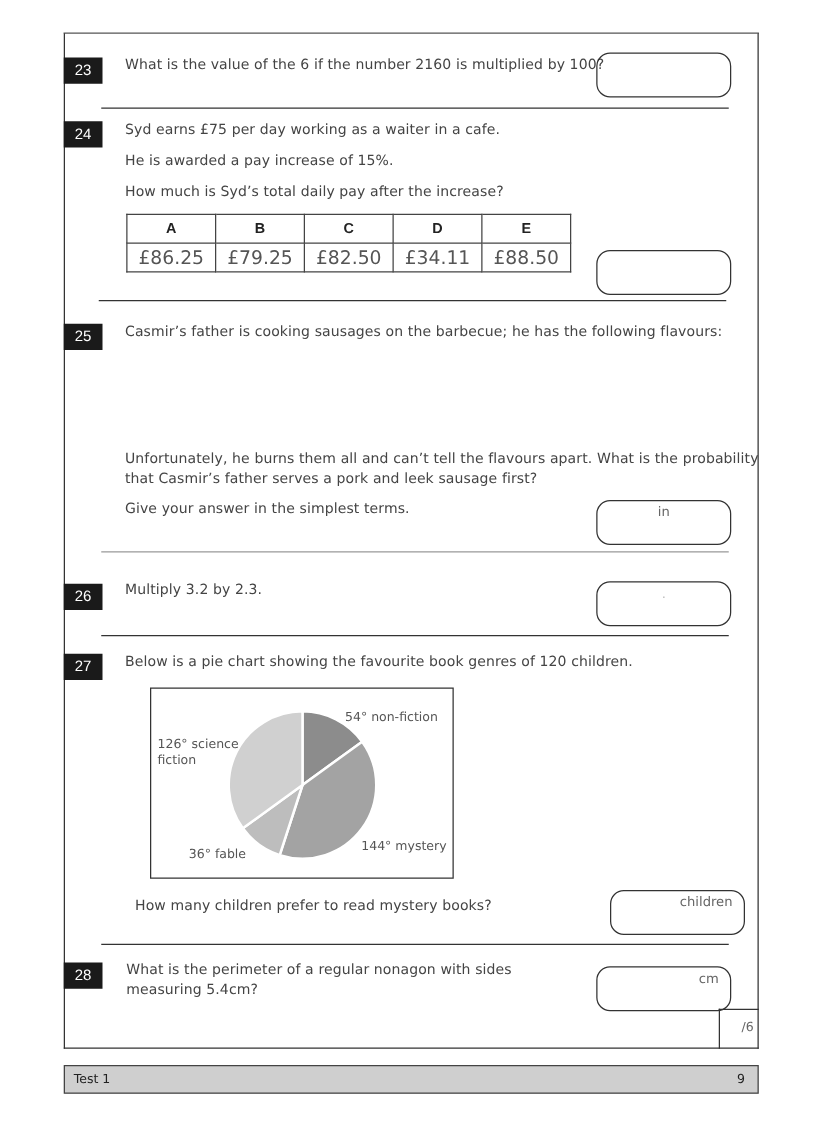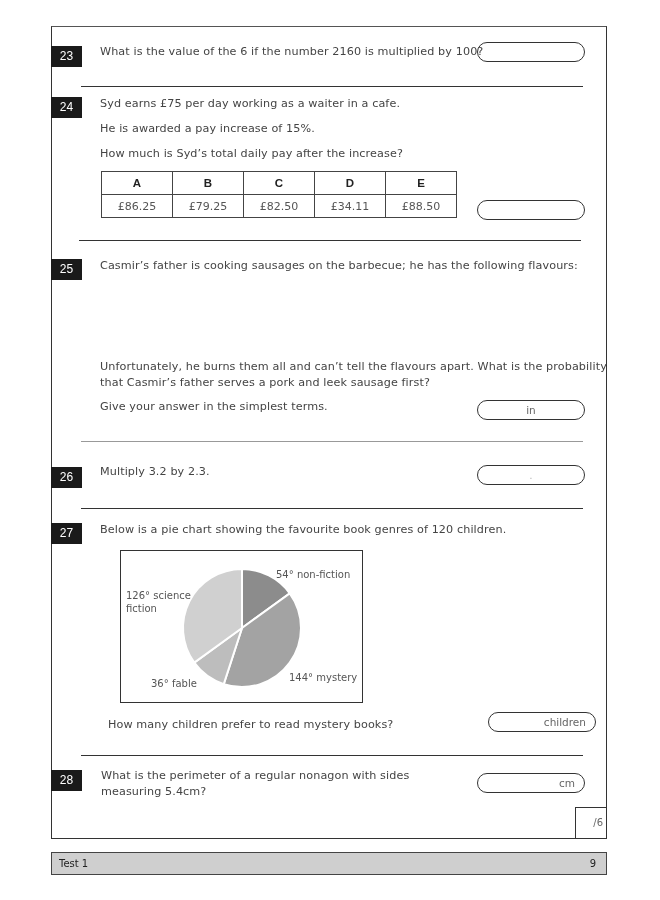--- a/index.html
+++ b/index.html
@@ -2,25 +2,25 @@
 <html><head>
 <meta charset="utf-8">
 <style>
   html, body { margin: 0; padding: 0; background: #ffffff; }
   body { width: 660px; height: 900px; position: relative; font-family: "DejaVu Sans", sans-serif; color: #444; overflow: hidden; }
   .frame { position: absolute; left: 51px; top: 26px; width: 556px; height: 813px; border: 1px solid #333; border-top: 1px solid #555; box-sizing: border-box; }
   .qnum { position: absolute; left: 51px; width: 31px; height: 21px; background: #1a1a1a; color: #fff; font-size: 12px; line-height: 21px; text-align: center; font-family: "Liberation Sans", sans-serif; }
   .txt { position: absolute; font-size: 11.2px; color: #444; letter-spacing: 0.1px; }
   .rule { position: absolute; height: 1px; background: #333; }
   .rule.light { background: #999; }
-  .ansbox { position: absolute; width: 108px; height: 20px; border: 1.3px solid #333; border-radius: 11px; box-sizing: border-box; font-size: 10.5px; color: #666; line-height: 18px; }
+  .ansbox { position: absolute; width: 108px; height: 36px; border: 1.3px solid #333; border-radius: 11px; box-sizing: border-box; font-size: 10.5px; color: #666; line-height: 18px; }
   .ansbox .unit { position: absolute; right: 9px; top: 0; }
   .ansbox .center { position: absolute; left: 0; right: 0; text-align: center; top: 0; }
   table { border-collapse: collapse; position: absolute; }
-  .opt-table td { border: 1.3px solid #444; text-align: center; width: 70px; height: 22px; font-size: 11px; color: #555; padding: 0; }
+  .opt-table td { border: 1.3px solid #444; text-align: center; width: 70px; height: 22px; font-size: 15px; color: #555; padding: 0; }
   .opt-table tr:first-child td { font-weight: bold; color: #222; font-family: "Liberation Sans", sans-serif; font-size: 11.5px; }
   .flav-table td { border: 1.3px solid #444; height: 25px; font-size: 11px; color: #555; padding: 0 0 0 9px; text-align: left; }
   .pie-box { position: absolute; left: 120px; top: 550px; width: 243px; height: 153px; border: 1.3px solid #333; box-sizing: border-box; }
   .pie-label { position: absolute; font-size: 10px; color: #555; line-height: 13px; }
   .score-box { position: absolute; left: 575px; top: 807px; width: 32px; height: 32px; border-left: 1px solid #333; border-top: 1px solid #333; box-sizing: border-box; font-size: 10px; color: #666; text-align: right; padding-right: 4px; line-height: 30px; }
   .footer { position: absolute; left: 51px; top: 852px; width: 556px; height: 23px; background: #cfcfcf; border: 1px solid #444; box-sizing: border-box; font-size: 10px; color: #222; line-height: 21px; }
   .footer .left { position: absolute; left: 7px; }
   .footer .right { position: absolute; right: 10px; }
 </style>
 </head>

